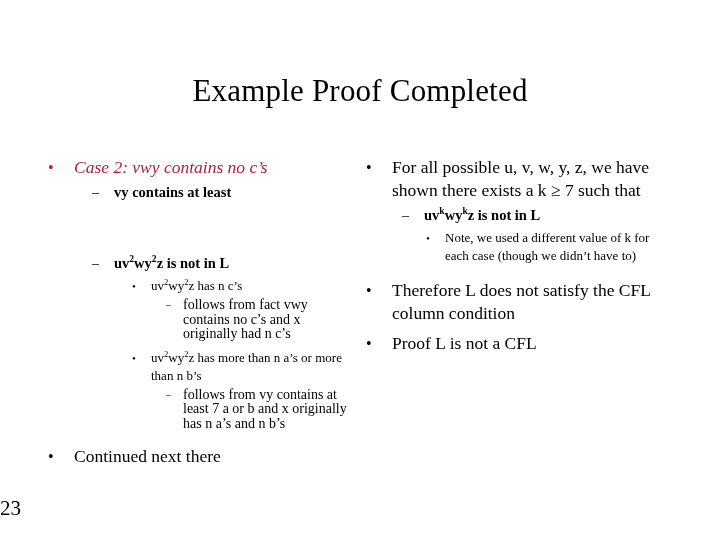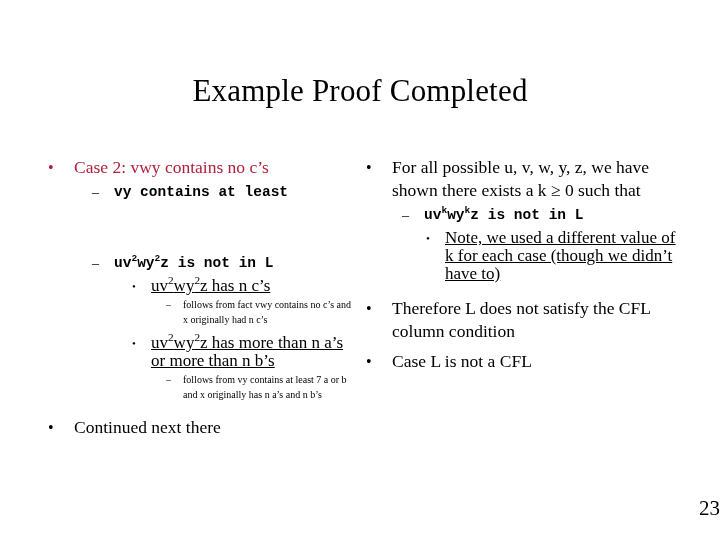--- a/index.html
+++ b/index.html
@@ -59,59 +59,59 @@
   }
 
   
   .lvl1 { margin-left: 0px; }
   .lvl1 .mk { width: 26px; font-size: 16px; line-height: 23px; }
   .lvl1 .tx { font-size: 17.5px; line-height: 23px; }
 
   
   .lvl2 { margin-left: 44px; }
   .lvl2 .mk { width: 22px; font-size: 14px; line-height: 21px; }
-  .lvl2 .tx { font-size: 14.5px; line-height: 21px; font-family: Liberation Mono, monospace; }
+  .lvl2 .tx { font-size: 14.5px; line-height: 21px; }
 
   
   .lvl3 { margin-left: 84px; }
   .lvl3 .mk { width: 19px; font-size: 11px; line-height: 18px; }
-  .lvl3 .tx { font-size: 17px; line-height: 18px; text-decoration: underline; }
+  .lvl3 .tx { font-size: 13px; line-height: 18px; }
 
   
   .lvl4 { margin-left: 118px; }
   .lvl4 .mk { width: 17px; font-size: 10px; line-height: 14.5px; }
-  .lvl4 .tx { font-size: 10px; line-height: 14.5px; }
+  .lvl4 .tx { font-size: 14px; line-height: 14.5px; }
 
   
   .r-lvl2 { margin-left: 36px; }
   .r-lvl3 { margin-left: 60px; }
 
   
   .accent      { color: #b0203c; }
-  .italic      { }
+  .italic      { font-style: italic; }
   .bold        { font-weight: bold; }
 
   .gap-xl { height: 50px; }
   .gap-l  { height: 14px; }
   .gap-m  { height: 7px; }
   .gap-s  { height: 3px; }
 
   sup {
     font-size: 0.66em;
     vertical-align: super;
     line-height: 0;
   }
 
   
   .page-number {
     position: absolute;
     left: 0;
     top: 495px;
     width: 720px;
-    text-align: right;
+    text-align: left;
     font-size: 21px;
     line-height: 26px;
     color: #000000;
   }
 </style>
 </head>
 <body>
 
 <div class="slide">
 
@@ -172,21 +172,21 @@
       <span class="mk">•</span>
       <span class="tx">Continued next there</span>
     </div>
 
   </div>
 
   <div class="col col-right">
 
     <div class="b lvl1">
       <span class="mk">•</span>
-      <span class="tx">For all possible u, v, w, y, z, we have shown there exists a k ≥ 0 such that</span>
+      <span class="tx">For all possible u, v, w, y, z, we have shown there exists a k ≥ 7 such that</span>
     </div>
 
     <div class="gap-s"></div>
 
     <div class="b lvl2 r-lvl2">
       <span class="mk">–</span>
       <span class="tx bold"><span>uv</span><sup>k</sup><span>wy</span><sup>k</sup><span>z is not in L</span></span>
     </div>
 
     <div class="gap-s"></div>
@@ -200,20 +200,20 @@
 
     <div class="b lvl1">
       <span class="mk">•</span>
       <span class="tx">Therefore L does not satisfy the CFL column condition</span>
     </div>
 
     <div class="gap-m"></div>
 
     <div class="b lvl1">
       <span class="mk">•</span>
-      <span class="tx">Case L is not a CFL</span>
+      <span class="tx">Proof L is not a CFL</span>
     </div>
 
   </div>
 
   <div class="page-number">23</div>
 
 </div>
 
 </body></html>

